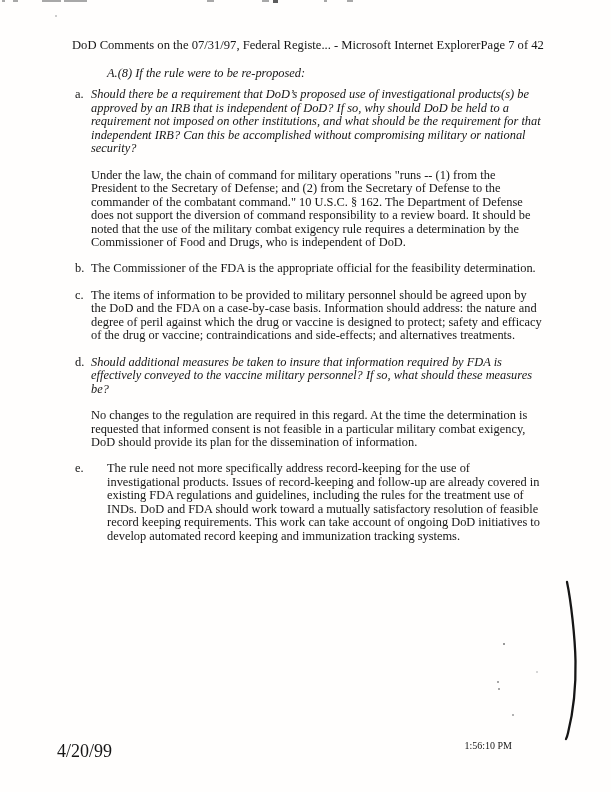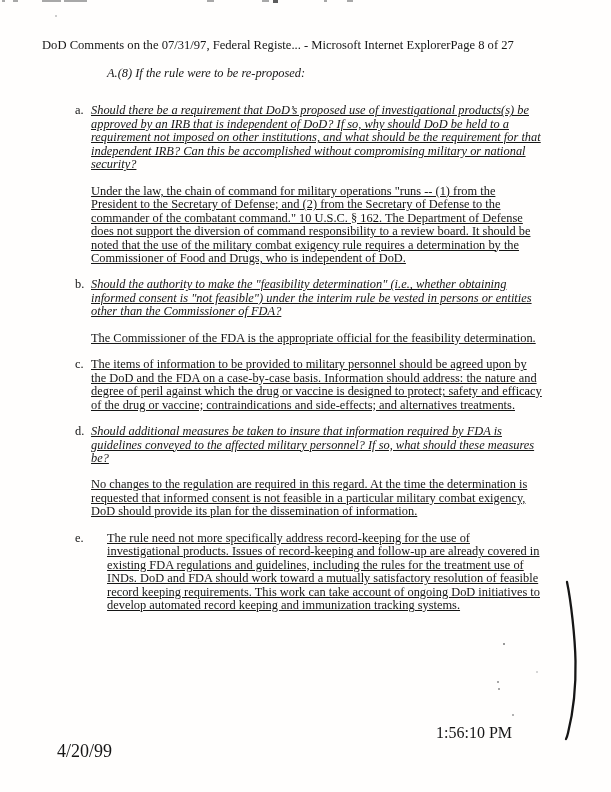--- a/index.html
+++ b/index.html
@@ -14,76 +14,74 @@
   }
   .page {
     position: relative;
     width: 611px;
     height: 792px;
     background: #fffefd;
   }
   
   .header {
     position: absolute;
-    left: 42px;
+    left: 72px;
     right: 104px;
     top: 39px;
     display: flex;
     justify-content: space-between;
     font-size: 12.6px;
     line-height: 13.4px;
     white-space: nowrap;
   }
   
   .content {
     position: absolute;
     left: 75px;
     top: 67px;
     width: 467px;
     font-size: 12.4px;
     line-height: 13.45px;
   }
   .section-heading {
     font-style: italic;
-    margin: 0 0 24px 32px;
+    margin: 0 0 8px 32px;
   }
   .qa-item {
     position: relative;
     padding-left: 16px;
   }
   .item-label {
     position: absolute;
     left: 0;
     top: 0;
   }
   .question {
     font-style: italic;
     margin: 0 0 13px 0;
-    text-decoration: underline;
   }
   .answer {
     margin: 8px 0 13px 0;
-    text-decoration: underline;
   }
   .answer.answer-indent {
     margin-left: 16px;
   }
   
   .footer-date {
     position: absolute;
     left: 57px;
     top: 741px;
     font-size: 18px;
     text-align: right;
   }
   .footer-time {
     position: absolute;
     right: 99px;
-    top: 724px;
-    font-size: 16px;
+    top: 740px;
+    font-size: 10px;
   }
   
   .scan-dash {
     position: absolute;
     top: 0;
     height: 2px;
     background: #a8a8a8;
   }
   .scan-dash.dark { background: #5c5c5c; height: 3px; }
   .speck {
@@ -114,46 +112,45 @@
   <div class="scan-dash" style="left:347px;width:6px;"></div>
   <div class="speck" style="left:55px;top:15px;width:2px;height:2px;background:#bbb;"></div>
   <div class="speck" style="left:503px;top:643px;width:2px;height:2px;background:#777;"></div>
   <div class="speck" style="left:497px;top:681px;width:2px;height:2px;"></div>
   <div class="speck" style="left:498px;top:688px;width:2px;height:2px;"></div>
   <div class="speck" style="left:512px;top:714px;width:2px;height:2px;background:#999;"></div>
   <div class="speck" style="left:536px;top:671px;width:2px;height:2px;background:#c8c8c8;"></div>
 
   <div class="header">
     <span>DoD Comments on the 07/31/97, Federal Registe... - Microsoft Internet Explorer</span>
-    <span>Page 8 of 27</span>
+    <span>Page 7 of 42</span>
   </div>
 
   <div class="content">
     <div class="section-heading">A.(8) If the rule were to be re-proposed:</div>
 
     <div class="qa-item">
       <span class="item-label">a.</span>
       <p class="question">Should there be a requirement that DoD’s proposed use of investigational products(s) be approved by an IRB that is independent of DoD? If so, why should DoD be held to a requirement not imposed on other institutions, and what should be the requirement for that independent IRB? Can this be accomplished without compromising military or national security?</p>
       <p class="answer">Under the law, the chain of command for military operations "runs -- (1) from the President to the Secretary of Defense; and (2) from the Secretary of Defense to the commander of the combatant command." 10 U.S.C. § 162. The Department of Defense does not support the diversion of command responsibility to a review board. It should be noted that the use of the military combat exigency rule requires a determination by the Commissioner of Food and Drugs, who is independent of DoD.</p>
     </div>
 
     <div class="qa-item">
       <span class="item-label">b.</span>
-      <p class="question">Should the authority to make the "feasibility determination" (i.e., whether obtaining informed consent is "not feasible") under the interim rule be vested in persons or entities other than the Commissioner of FDA?</p>
       <p class="answer">The Commissioner of the FDA is the appropriate official for the feasibility determination.</p>
     </div>
 
     <div class="qa-item">
       <span class="item-label">c.</span>
       <p class="answer">The items of information to be provided to military personnel should be agreed upon by the DoD and the FDA on a case-by-case basis. Information should address: the nature and degree of peril against which the drug or vaccine is designed to protect; safety and efficacy of the drug or vaccine; contraindications and side-effects; and alternatives treatments.</p>
     </div>
 
     <div class="qa-item">
       <span class="item-label">d.</span>
-      <p class="question">Should additional measures be taken to insure that information required by FDA is guidelines conveyed to the affected military personnel? If so, what should these measures be?</p>
+      <p class="question">Should additional measures be taken to insure that information required by FDA is effectively conveyed to the vaccine military personnel? If so, what should these measures be?</p>
       <p class="answer">No changes to the regulation are required in this regard. At the time the determination is requested that informed consent is not feasible in a particular military combat exigency, DoD should provide its plan for the dissemination of information.</p>
     </div>
 
     <div class="qa-item">
       <span class="item-label">e.</span>
       <p class="answer answer-indent">The rule need not more specifically address record-keeping for the use of investigational products. Issues of record-keeping and follow-up are already covered in existing FDA regulations and guidelines, including the rules for the treatment use of INDs. DoD and FDA should work toward a mutually satisfactory resolution of feasible record keeping requirements. This work can take account of ongoing DoD initiatives to develop automated record keeping and immunization tracking systems.</p>
     </div>
   </div>
 
   <svg class="pen-stroke" width="26" height="162" viewBox="0 0 26 162">

